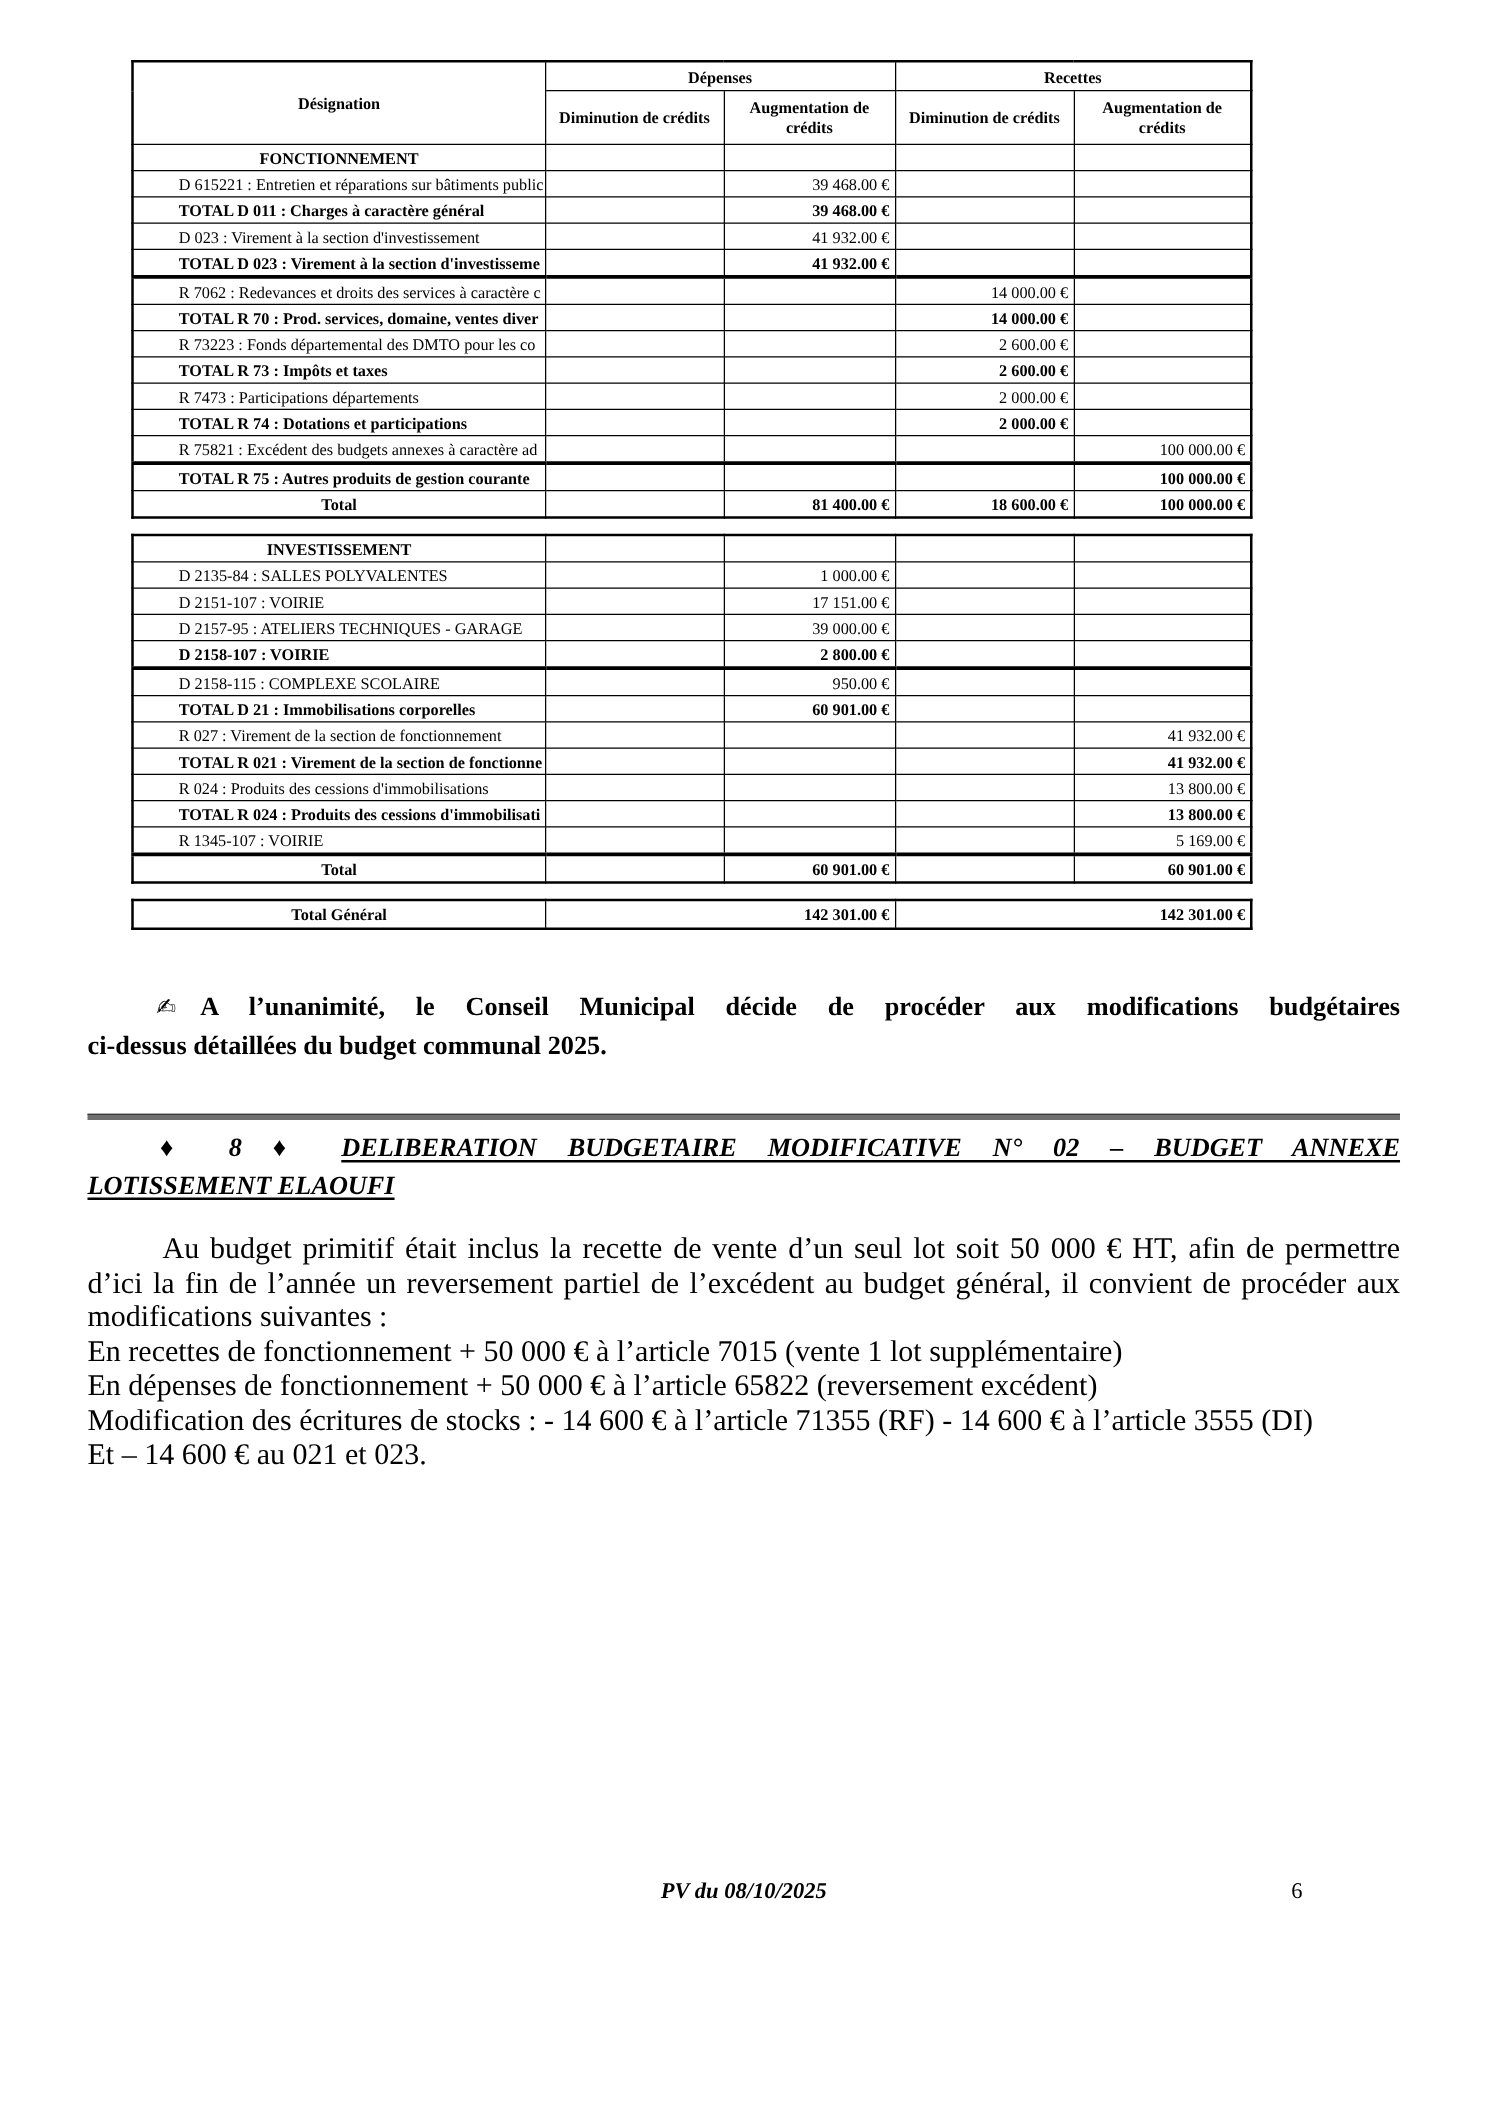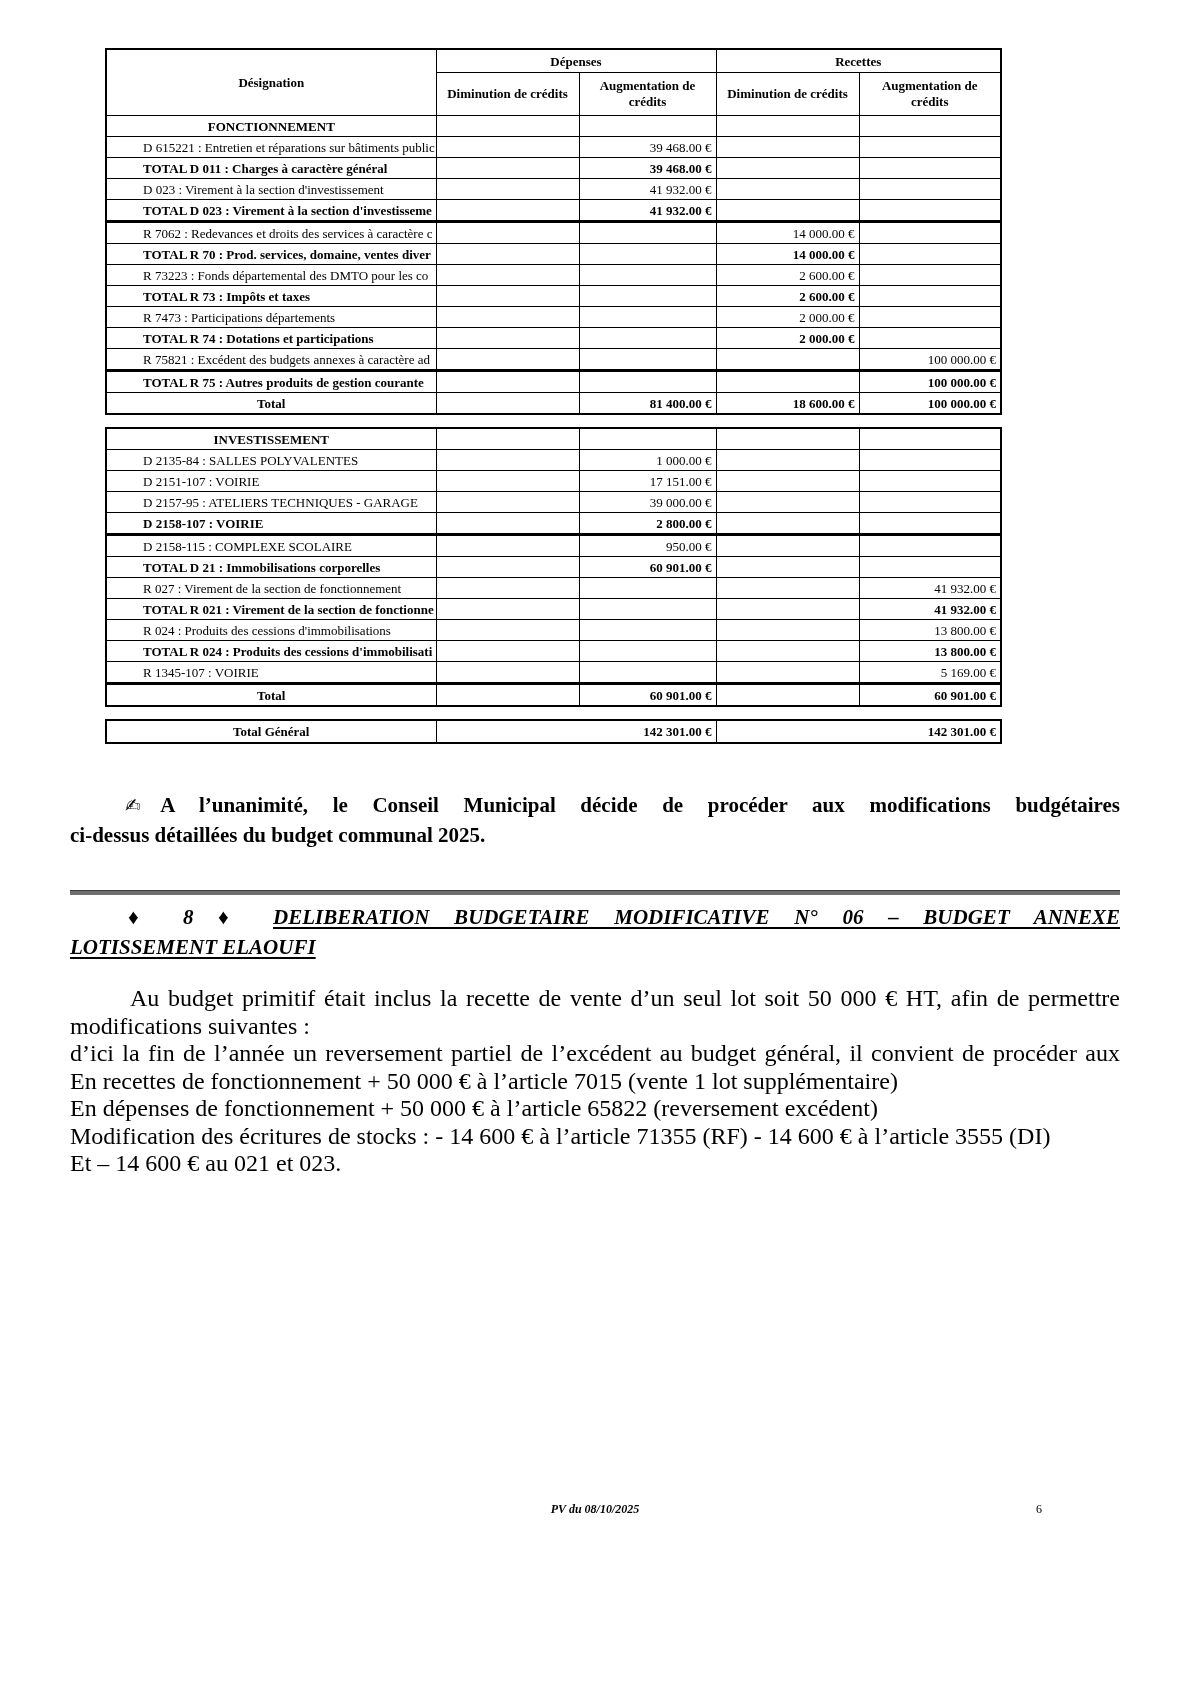--- a/index.html
+++ b/index.html
@@ -103,21 +103,21 @@
     line-height:27.5px;
   }
   .bodytext .line{text-align:left;}
   .bodytext .line.stretch{text-align:justify;text-align-last:justify;}
   .bodytext .line.indent{text-indent:60px;}
 
   
   .footer{
     position:absolute;
     top:1502px;left:0;width:1190px;
-    font-size:12px;
+    font-size:18px;
   }
   .footer .pv{
     text-align:center;
     font-weight:bold;
     font-style:italic;
   }
   .footer .pageno{
     position:absolute;
     top:0;right:148px;
     font-style:normal;font-weight:normal;
@@ -377,28 +377,28 @@
   </div>
 
   <div class="decision">
     <div class="dline1"><span class="writing-hand">✍</span><span>A l’unanimité, le Conseil Municipal décide de procéder aux modifications budgétaires</span></div>
     <div class="dline2">ci-dessus détaillées du budget communal 2025.</div>
   </div>
 
   <div class="divider"></div>
 
   <div class="heading">
-    <div class="hline1"><span>♦ 8 ♦</span> <span class="utext">DELIBERATION BUDGETAIRE MODIFICATIVE N° 06 – BUDGET ANNEXE</span></div>
+    <div class="hline1"><span>♦ 8 ♦</span> <span class="utext">DELIBERATION BUDGETAIRE MODIFICATIVE N° 02 – BUDGET ANNEXE</span></div>
     <div class="hline2"><span class="utext">LOTISSEMENT ELAOUFI</span></div>
   </div>
 
   <div class="bodytext" id="bodytext">
       <div class="line stretch indent">Au budget primitif était inclus la recette de vente d’un seul lot soit 50 000 € HT, afin de permettre</div>
+      <div class="line stretch">d’ici la fin de l’année un reversement partiel de l’excédent au budget général, il convient de procéder aux</div>
       <div class="line">modifications suivantes :</div>
-      <div class="line stretch">d’ici la fin de l’année un reversement partiel de l’excédent au budget général, il convient de procéder aux</div>
       <div class="line">En recettes de fonctionnement + 50 000 € à l’article 7015 (vente 1 lot supplémentaire)</div>
       <div class="line">En dépenses de fonctionnement  + 50 000 € à l’article 65822 (reversement excédent)</div>
       <div class="line">Modification des écritures de stocks :  - 14 600 € à l’article 71355 (RF)  - 14 600 € à l’article 3555 (DI)</div>
       <div class="line">Et – 14 600 € au 021 et 023.</div>
     </div>
 
   <div class="footer">
     <div class="pv">PV du 08/10/2025</div>
     <div class="pageno">6</div>
   </div>

